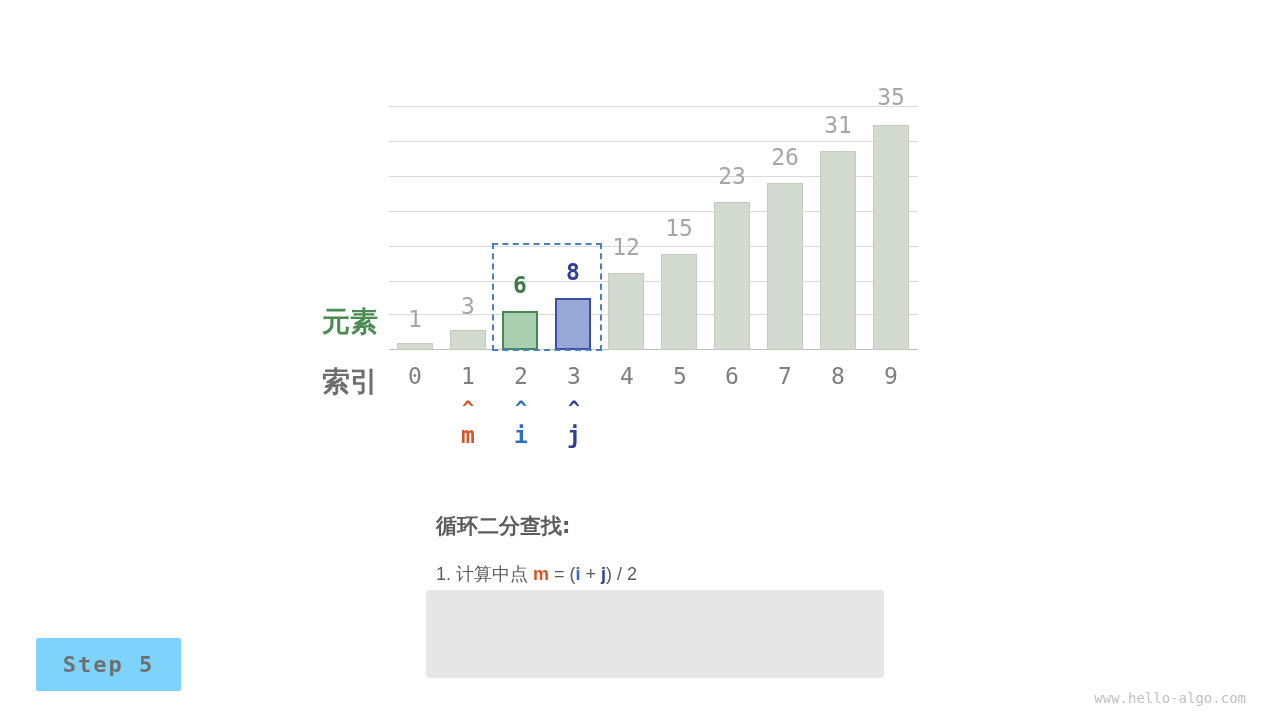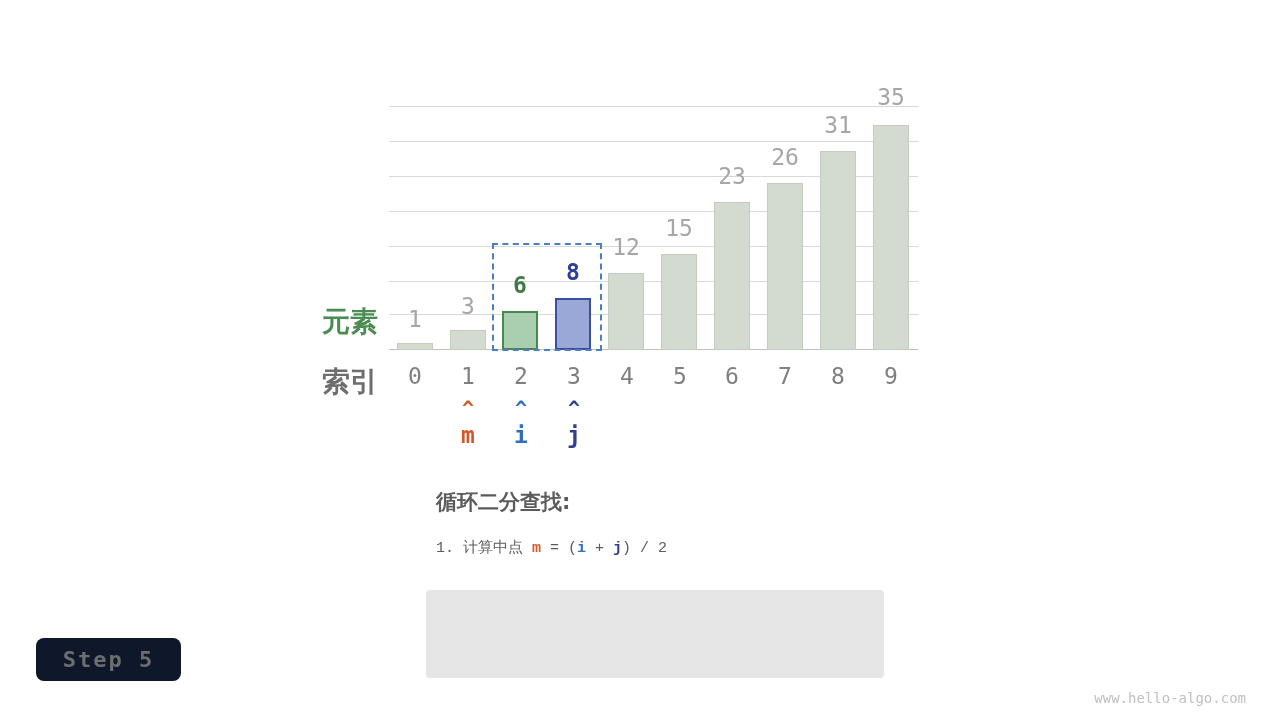--- a/index.html
+++ b/index.html
@@ -128,34 +128,34 @@
     width: 110px;
     height: 108px;
     border: 2px dashed #4a7fc1;
     box-sizing: border-box;
   }
 
   
   #caption {
     position: absolute;
     left: 436px;
-    top: 488px;
+    top: 512px;
     width: 520px;
   }
   .caption-heading {
     font-size: 21px;
     font-weight: bold;
     color: #5c5c5c;
     font-family: "DejaVu Sans", sans-serif;
     margin-bottom: 22px;
   }
   .caption-line {
-    font-size: 15px;
+    font-size: 18px;
     color: #5c5c5c;
-    font-family: Liberation Mono, monospace;
+    font-family: Liberation Sans, sans-serif;
     white-space: pre;
   }
   #step2-box {
     position: absolute;
     left: 426px;
     top: 590px;
     width: 458px;
     height: 88px;
     background: #e6e6e6;
     border-radius: 4px;
@@ -171,23 +171,23 @@
   .v-j { color: #2f3f96; font-weight: bold; }
   .v-nums { color: #3f7a46; font-weight: bold; }
   .v-target { color: #3f7a46; font-weight: bold; }
 
   
   #step-badge {
     position: absolute;
     left: 36px;
     top: 638px;
     width: 145px;
-    height: 43px;
-    background: #0f172a;
-    border-radius: 8px;
+    height: 53px;
+    background: #7dd3fc;
+    border-radius: 2px;
     display: flex;
     align-items: center;
     justify-content: center;
     font-family: "DejaVu Sans Mono", monospace;
     font-size: 22px;
     font-weight: bold;
     color: #6e6e6e;
     letter-spacing: 2px;
   }
 

